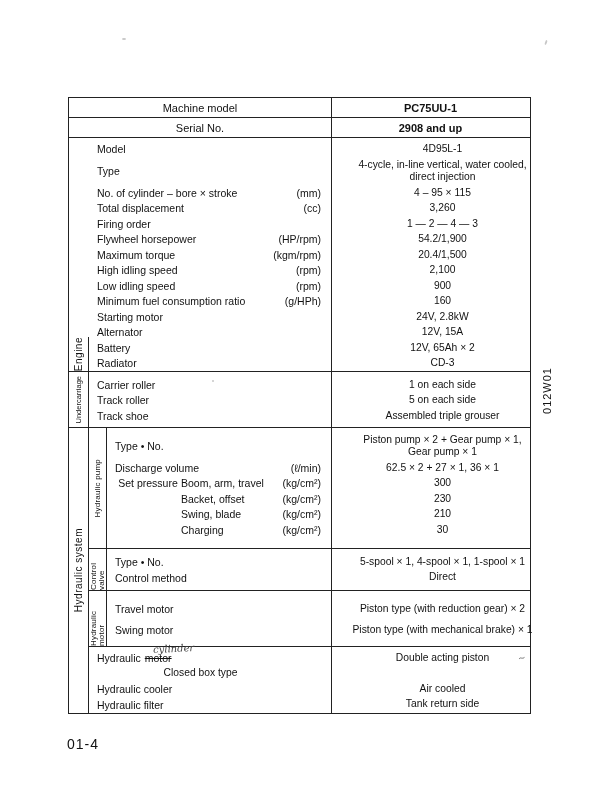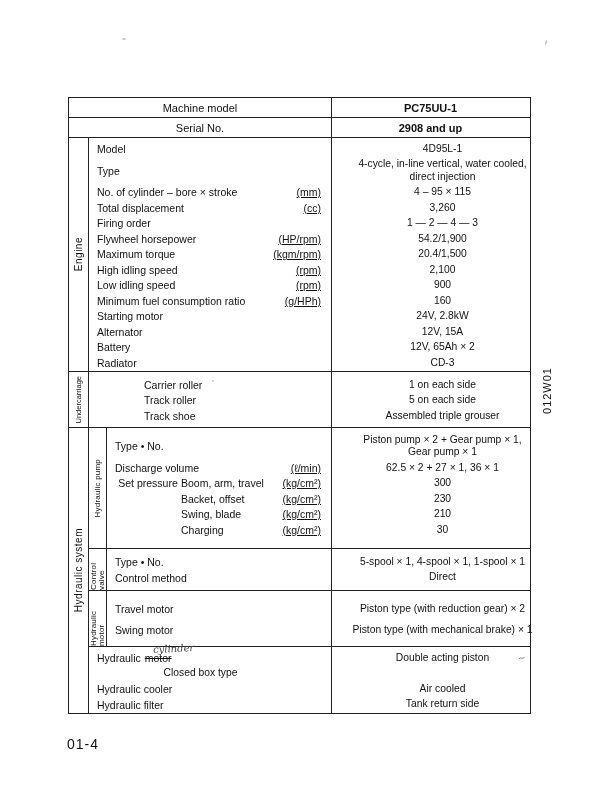--- a/index.html
+++ b/index.html
@@ -26,22 +26,22 @@
   }
 
   .hrow { display: flex; height: 20px; border-bottom: 1px solid #222; }
   .hl { width: 262px; display: flex; align-items: center; justify-content: center;
         font-size: 11px; font-weight: normal; }
   .hv { flex: 1; display: flex; align-items: center; justify-content: center;
         font-size: 11px; font-weight: bold; }
 
   .section { display: flex; }
   .section + .section { border-top: 1px solid #222; }
-  .sec-engine { height: 233px; }
-  .sec-under  { height: 56px; gap: 47px; }
+  .sec-engine { height: 233px; align-items: flex-end; }
+  .sec-under  { height: 56px; }
   .sec-hyd    { height: 286px; }
 
   .vcol {
     border-right: 1px solid #222;
     display: flex; align-items: center; justify-content: center;
     overflow: hidden;
   }
   .w20 { width: 20px; }
   .w18 { width: 18px; }
   .vtext {
@@ -71,21 +71,21 @@
   .sub-motor .rows { padding-top: 7px; }
   .sub-other .rows { padding-top: 3px; }
 
   .row { display: flex; height: 15.5px; align-items: center; font-size: 10.5px; }
   .row.tall { height: 28px; gap: 12px; }
   .sub-motor .row { height: 21px; }
 
   .cl { flex: 1; display: flex; align-items: center; padding-left: 8px; position: relative; }
   .lbl { white-space: nowrap; }
   .glbl { width: 66px; flex: none; white-space: nowrap; text-align: center; }
-  .unit { margin-left: auto; padding-right: 10px; white-space: nowrap; text-decoration: underline; }
+  .unit { margin-left: auto; padding-right: 10px; white-space: nowrap; }
 
   .cv {
     width: 199px;
     display: flex; flex-direction: column;
     align-items: center; justify-content: center;
     text-align: center;
     font-size: 10.3px;
     line-height: 12.5px;
     position: relative;
     padding-left: 24px;

